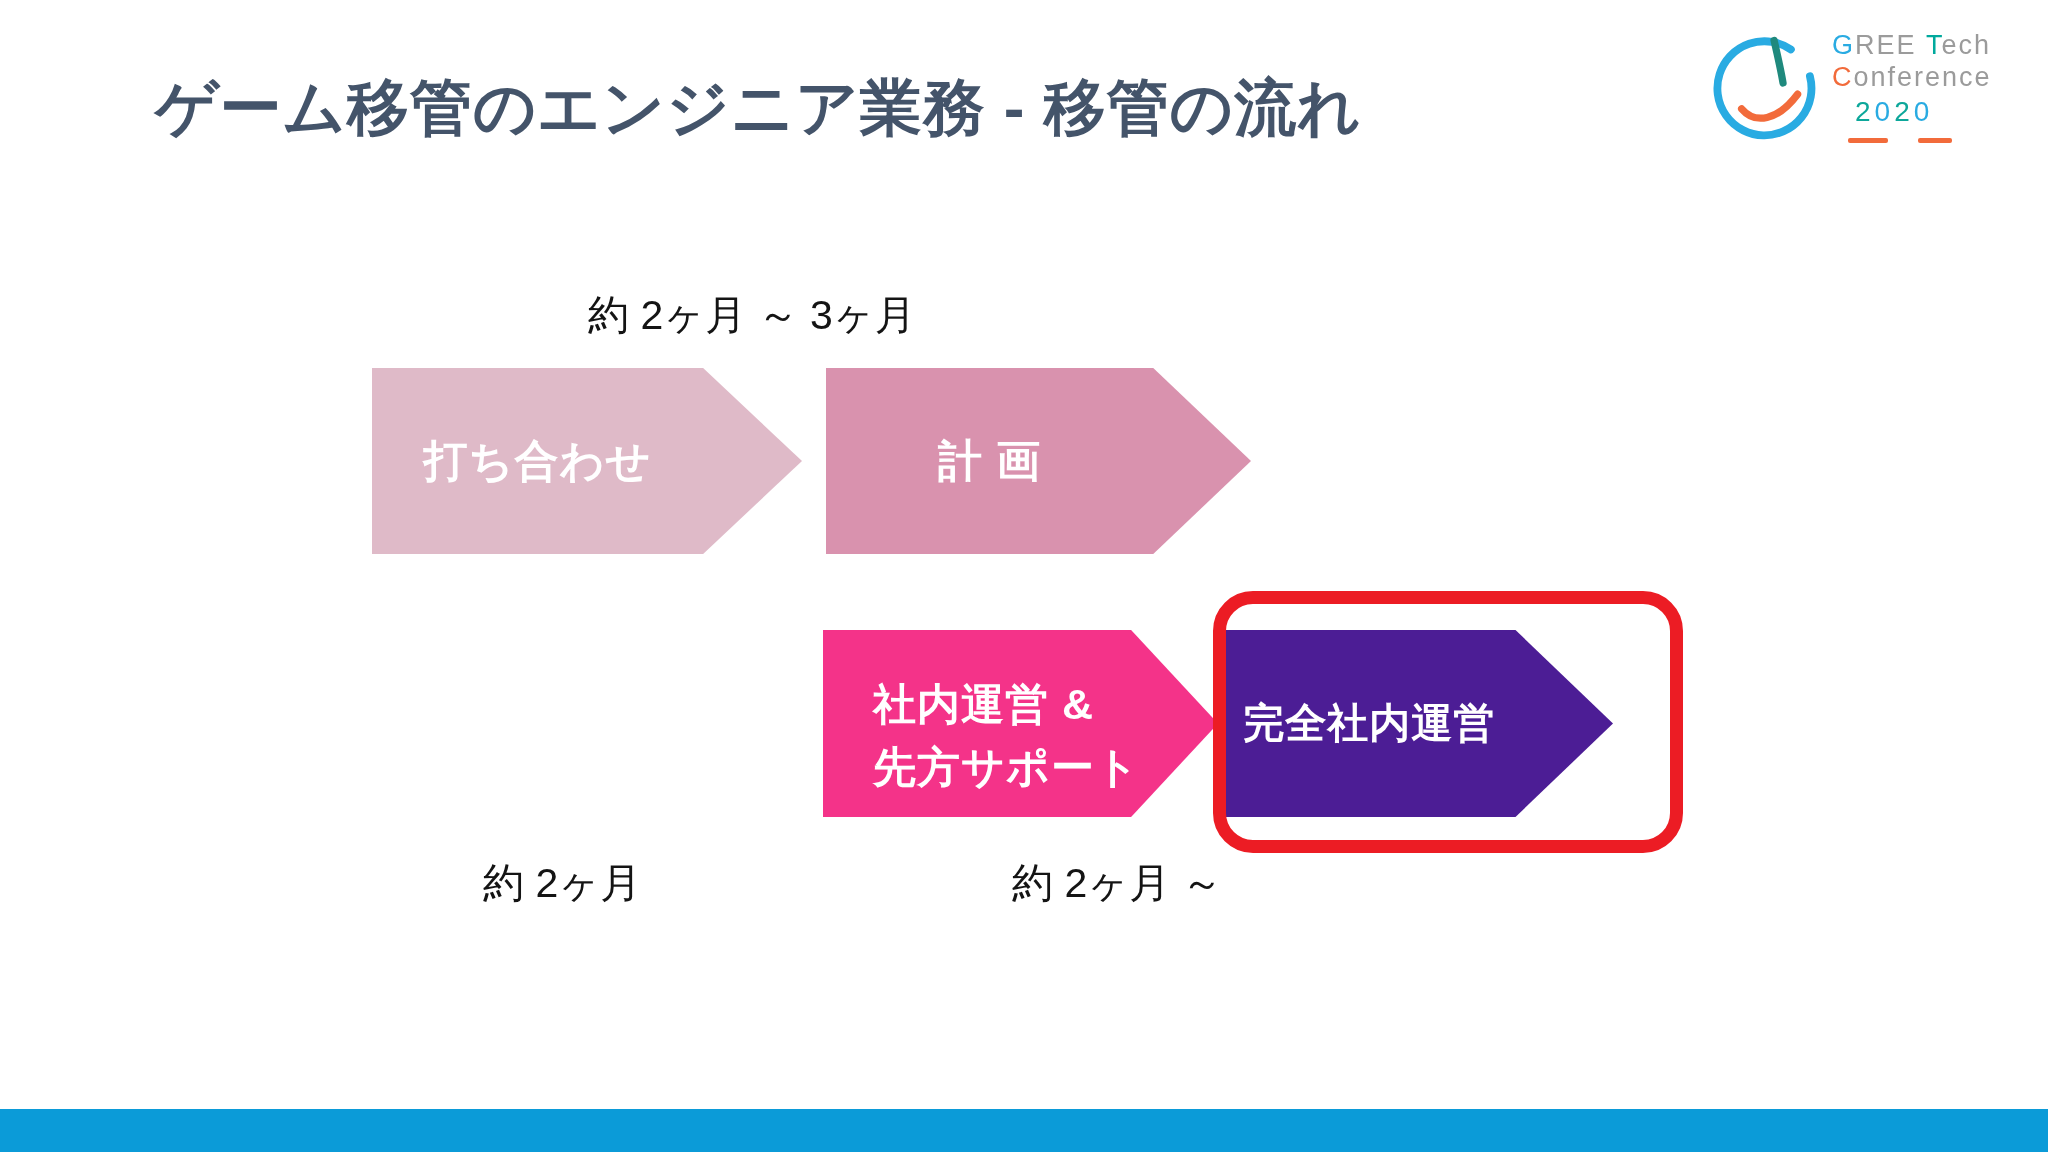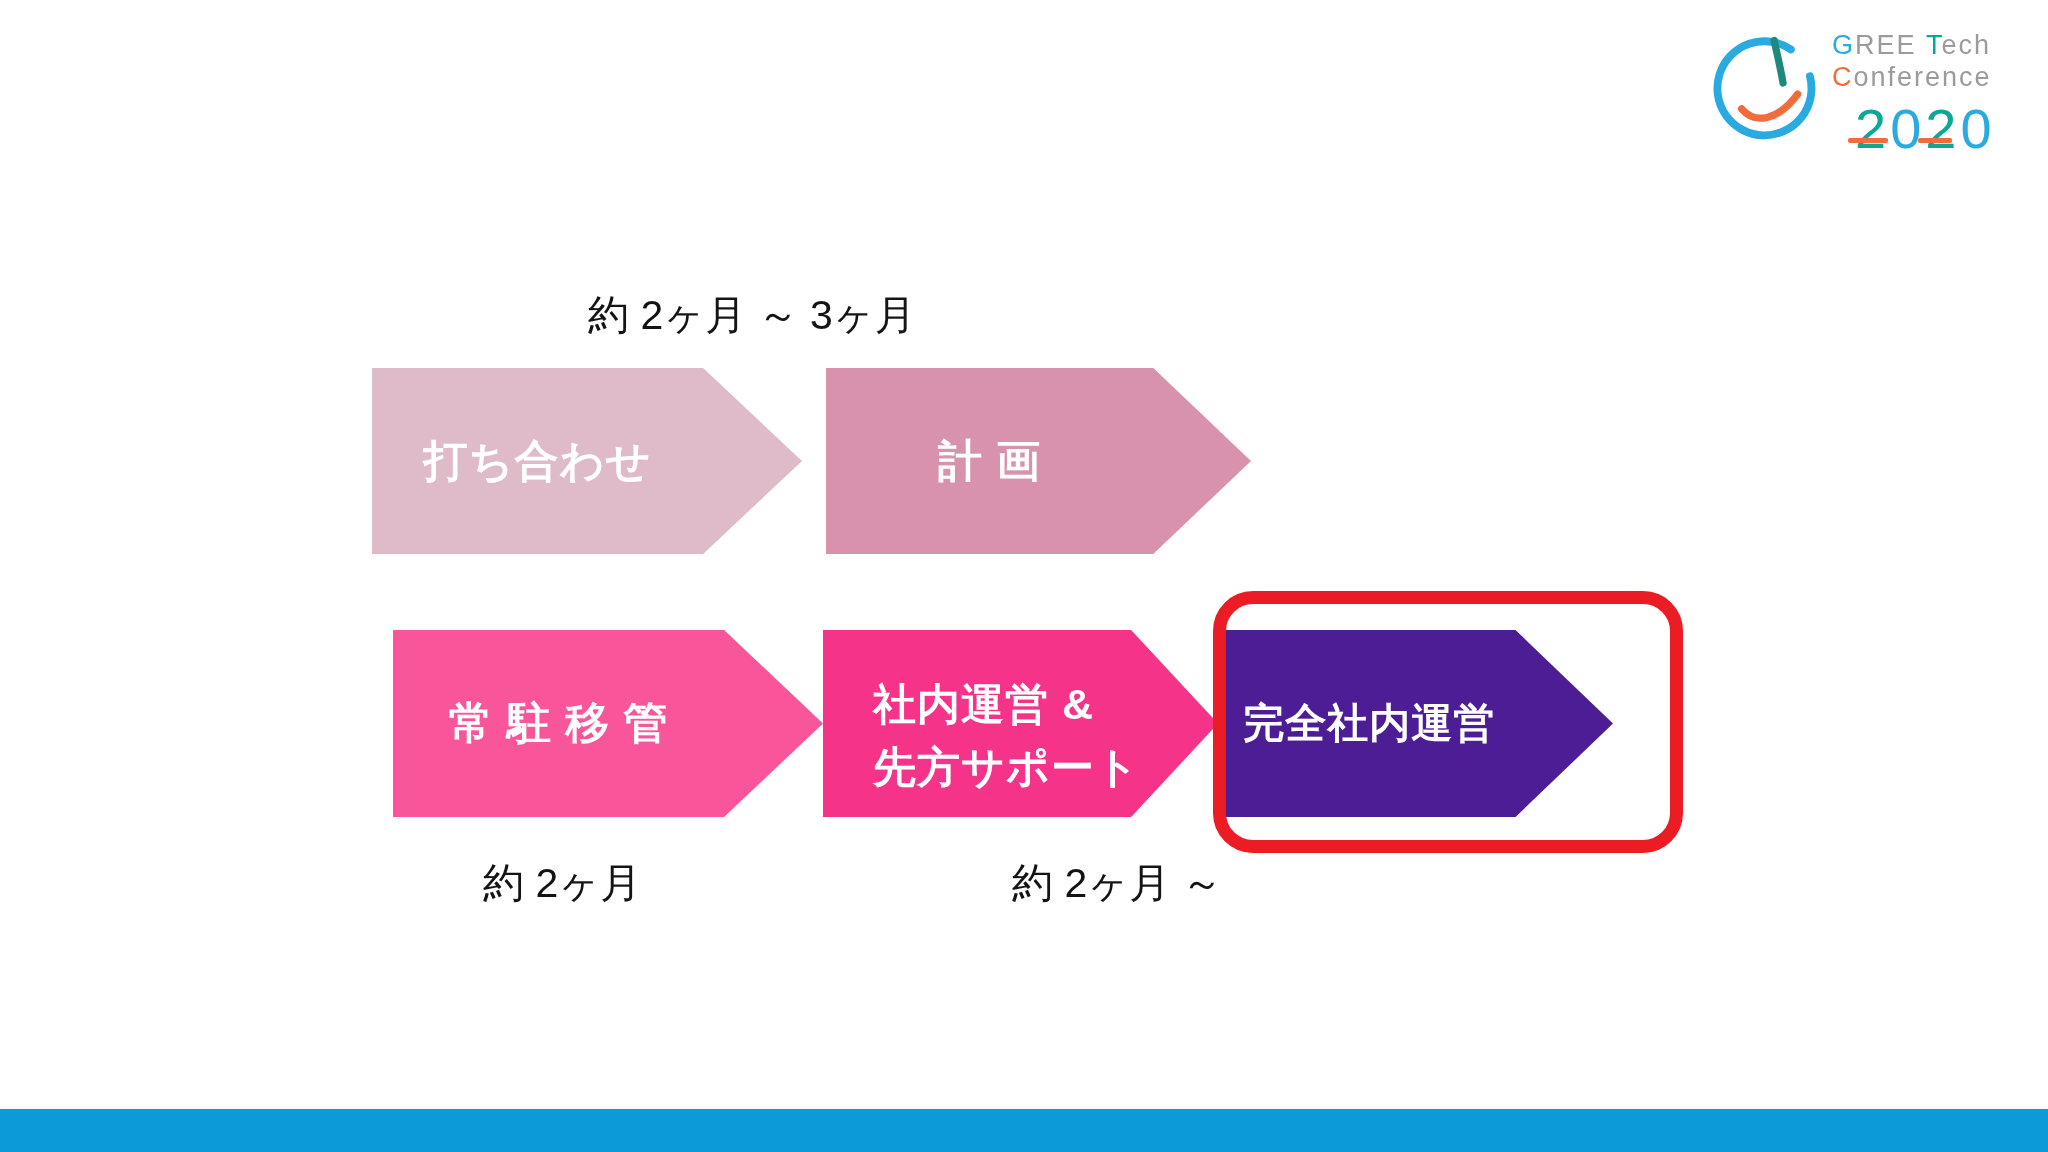--- a/index.html
+++ b/index.html
@@ -50,21 +50,21 @@
     color: #9B9B9B;
     white-space: nowrap;
   }
   .logo-text .blue   { color: #29ABE2; }
   .logo-text .teal   { color: #00A99D; }
   .logo-text .orange { color: #F26B3B; }
   .logo-year {
     position: absolute;
     left: 155px;
     top: 76px;
-    font-size: 56px;
+    font-size: 28px;
     letter-spacing: 4px;
     white-space: nowrap;
   }
   .logo-year .teal { color: #0DA79A; }
   .logo-year .blue { color: #29ABE2; }
   .year-dash {
     position: absolute;
     height: 5px;
     background: #F26B3B;
     border-radius: 2px;
@@ -134,20 +134,21 @@
     bottom: 0;
     width: 100%;
     height: 43px;
   }
 </style>
 </head>
 <body>
 
 <div class="slide">
 
+  <h1 class="slide-title" style="color: rgb(68, 84, 106);">ゲーム移管のエンジニア業務 - 移管の流れ</h1>
 
   <div class="logo">
     <svg class="logo-mark" viewBox="0 0 100 100" fill="none">
       <path d="M 74 20 A 42 42 0 1 0 91 44" stroke="#29ABE2" stroke-width="7" stroke-linecap="round" fill="none"></path>
       <path d="M 59 12 C 62 25 65 38 67 50" stroke="#1F897D" stroke-width="6.5" stroke-linecap="round" fill="none"></path>
       <path d="M 30 73 C 42 87 62 84 80 60" stroke="#F26B3B" stroke-width="6.5" stroke-linecap="round" fill="none"></path>
     </svg>
     <div class="logo-text">
       <div><span class="blue">G</span><span>REE</span>&nbsp;<span class="teal">T</span><span>ech</span></div>
       <div><span class="orange">C</span><span>onference</span></div>
@@ -161,23 +162,20 @@
   <div class="duration-label label-bottom-left">約 2ヶ月</div>
   <div class="duration-label label-bottom-right">約 2ヶ月 ～</div>
 
   <div class="arrow arrow-1" style="background-color: rgb(223, 186, 200);">
     <span class="arrow-label">打ち合わせ</span>
   </div>
   <div class="arrow arrow-2" style="background-color: rgb(217, 146, 174);">
     <span class="arrow-label">計 画</span>
   </div>
 
-  <div class="arrow arrow-3" style="background-color: rgb(249, 85, 154);">
-    <span class="arrow-label">常 駐 移 管</span>
-  </div>
   <div class="arrow arrow-4" style="background-color: rgb(244, 51, 137);">
     <div class="arrow-lines">
       <div>社内運営 &amp;</div>
       <div>先方サポート</div>
     </div>
   </div>
   <div class="arrow arrow-5" style="background-color: #4c1d95;">
     <span class="arrow-label">完全社内運営</span>
   </div>
 

